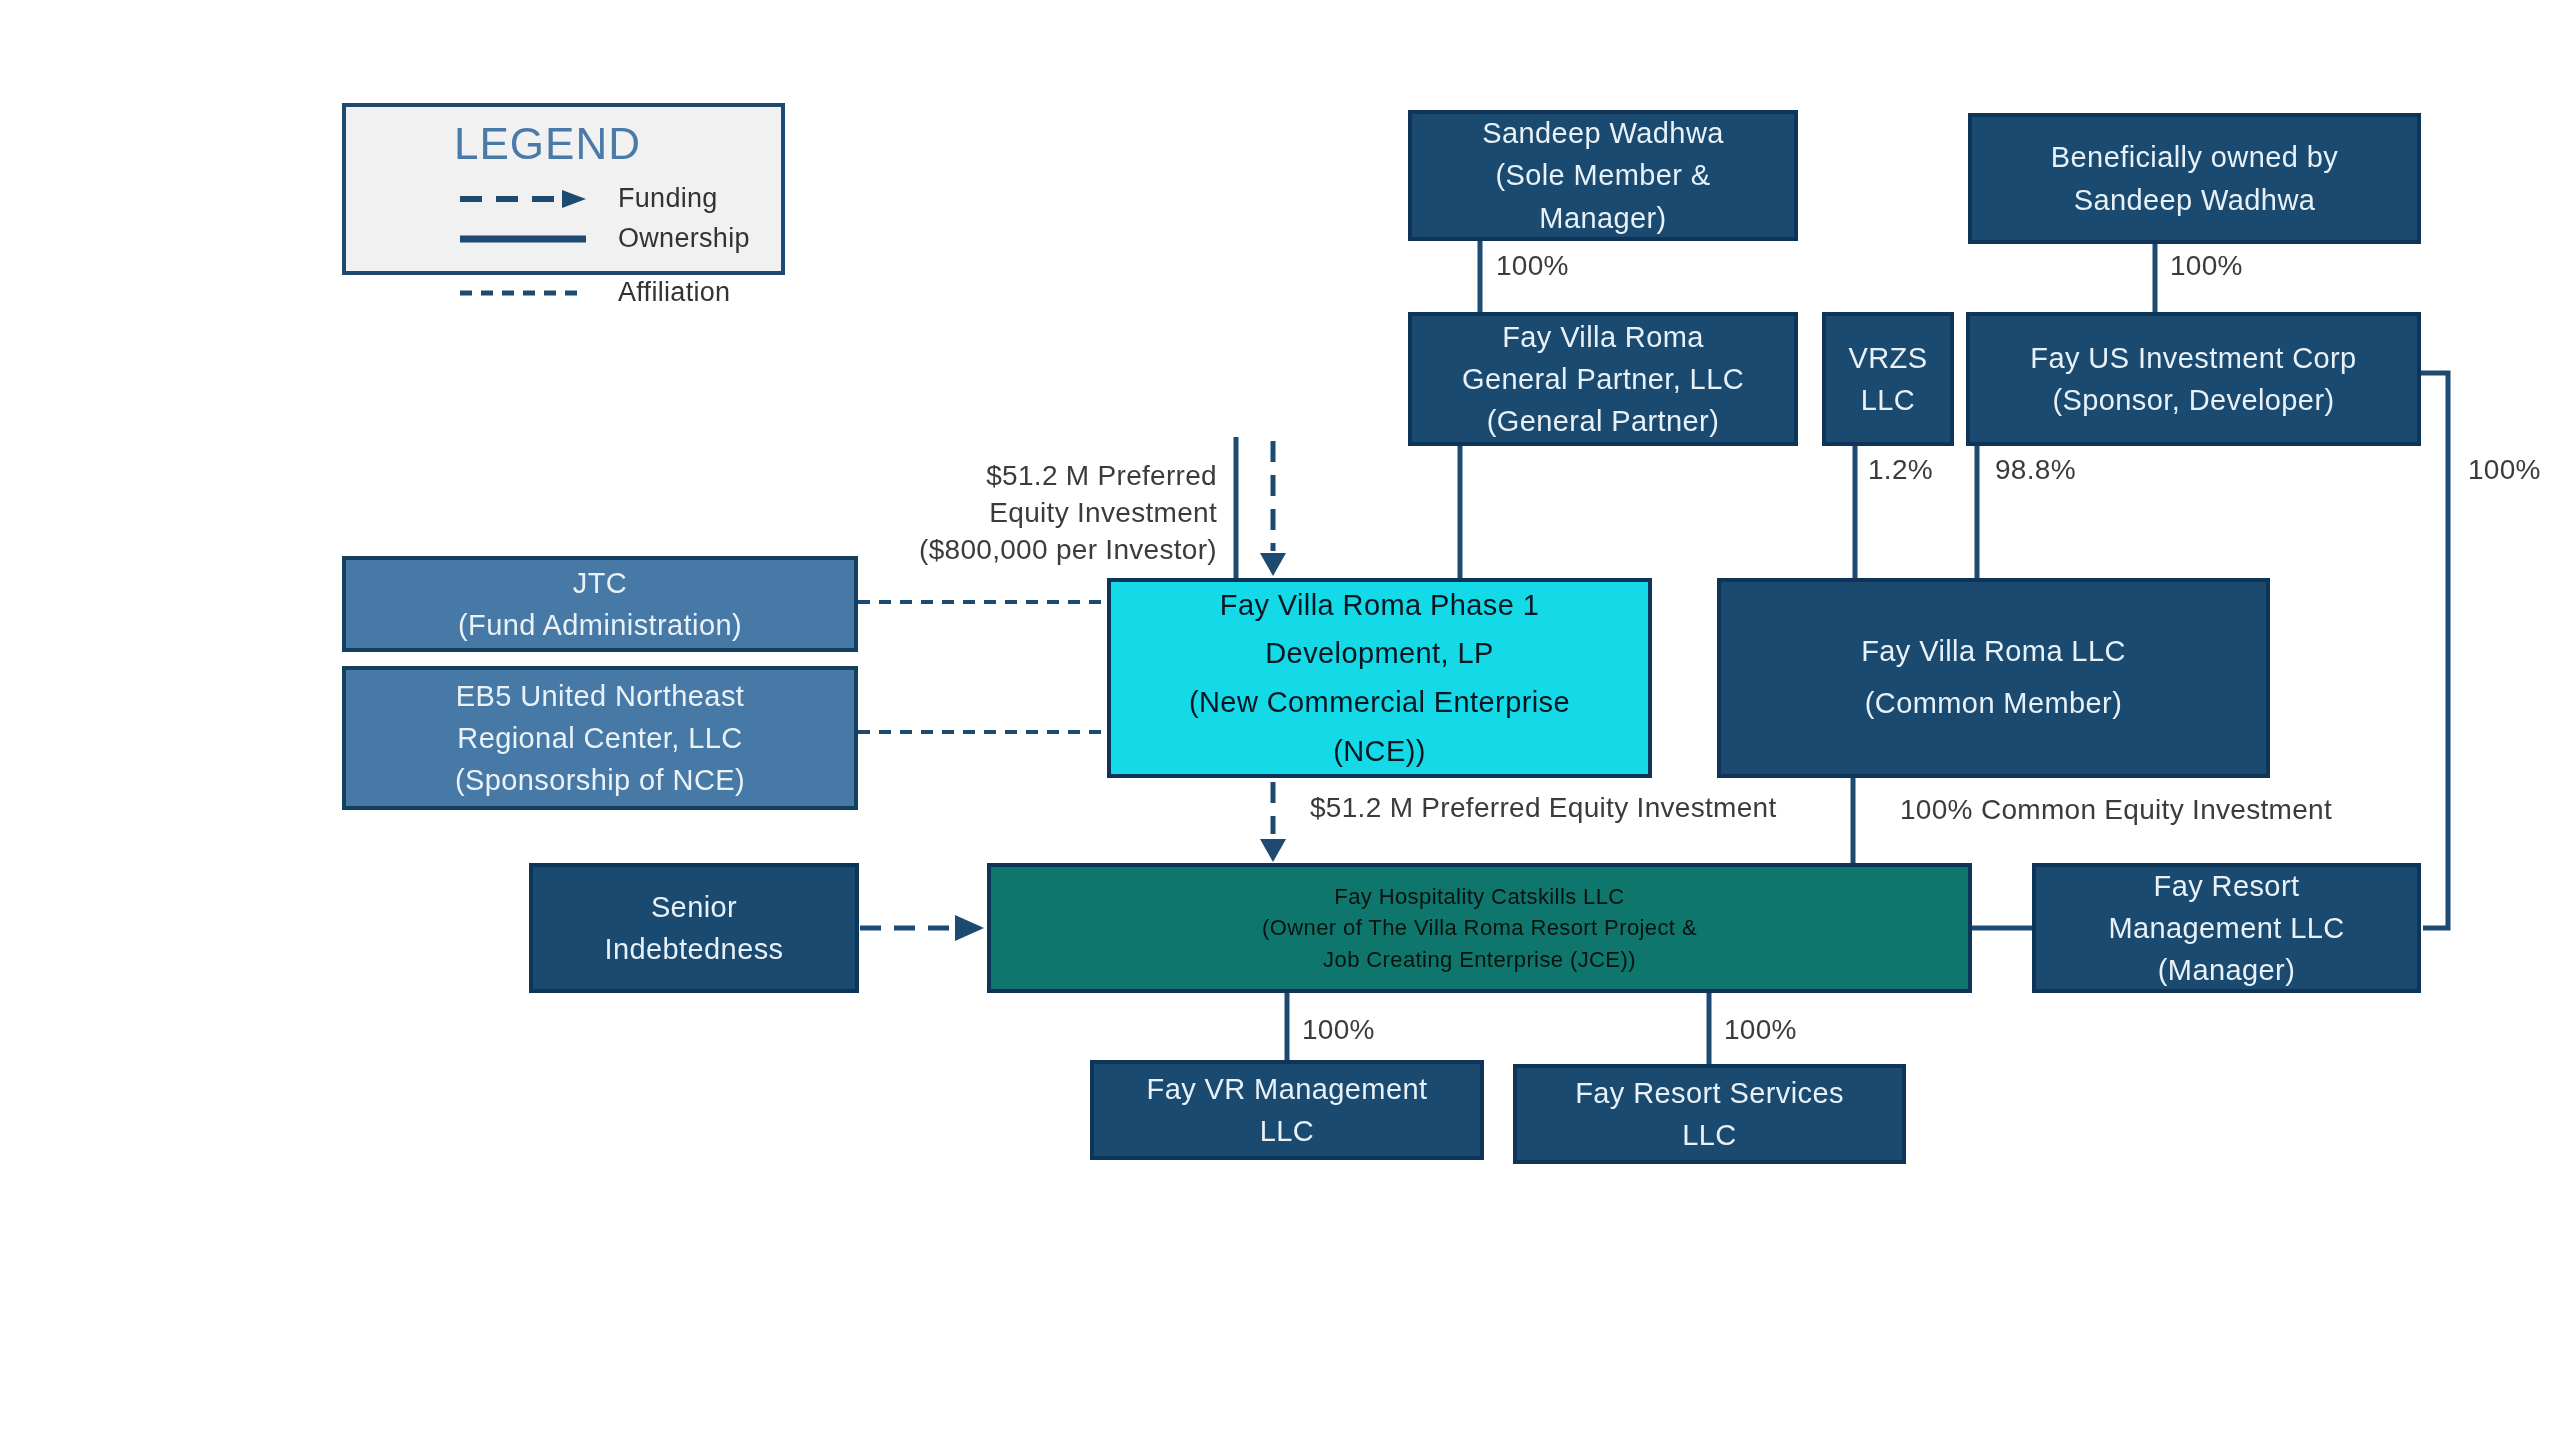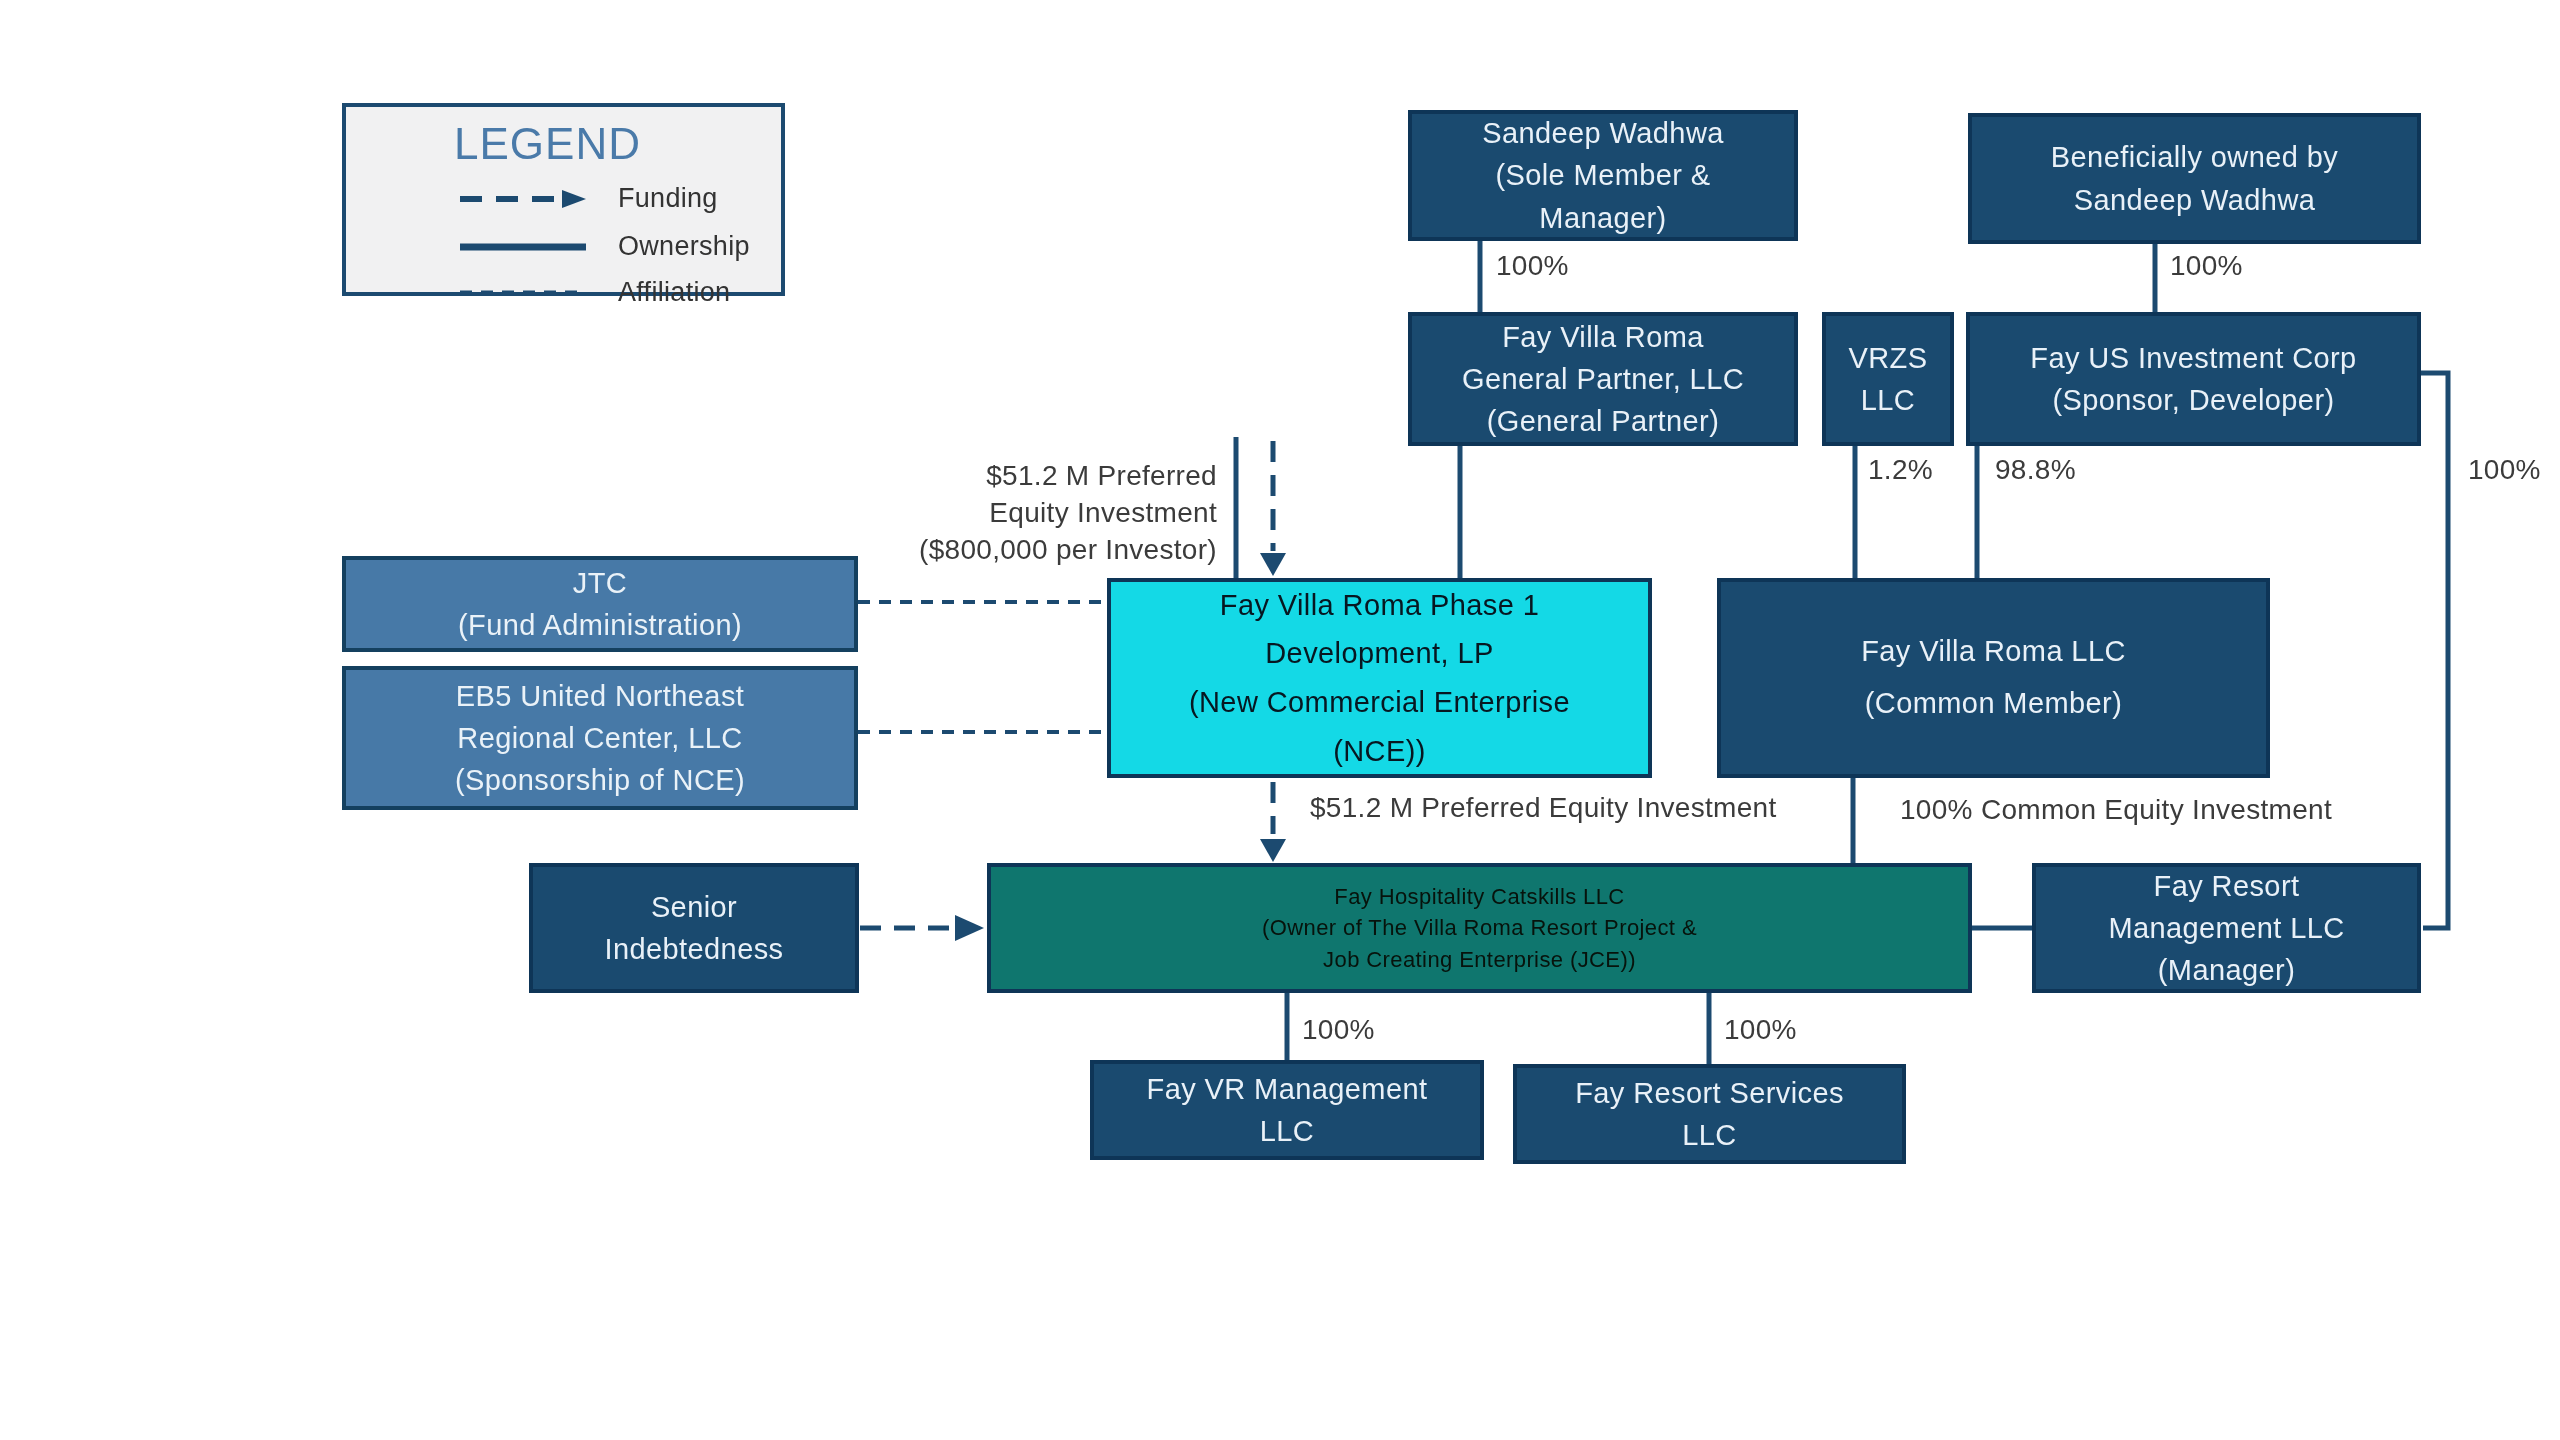--- a/index.html
+++ b/index.html
@@ -20,21 +20,21 @@
   .navy{background:#1a4a6f;border:4px solid #0e3557;color:#e9f1f8;font-size:29px;line-height:1.45;}
   .steel{background:#4779a7;border:4px solid #14405f;color:#eaf2f8;font-size:29px;line-height:1.45;}
   .yellow{background:#fbfb00;border:4px solid #14405f;color:#10202c;font-size:30px;font-weight:600;line-height:1.5;}
   .cyan{background:#14d9e6;border:4px solid #0e3557;color:#071721;font-size:29px;line-height:1.68;}
   .green{background:#0f766e;border:4px solid #0e3557;color:#07130c;font-size:22px;line-height:1.42;}
   .roomy{line-height:1.78;}
   .edge-label{position:absolute;color:#3b3b3b;font-size:28px;letter-spacing:.3px;white-space:pre-line;}
   .right-align{text-align:right;line-height:1.32;}
   
   #legend{
-    position:absolute;left:342px;top:103px;width:443px;height:193px;box-sizing:border-box;
+    position:absolute;left:342px;top:103px;width:443px;height:172px;box-sizing:border-box;
     background:#f1f1f2;border:4px solid #1c4a70;
   }
   #legend .title{
     position:absolute;left:108px;top:12px;font-size:44px;letter-spacing:1px;color:#4a7aa9;
   }
   .legend-row{position:absolute;left:112px;display:flex;align-items:center;gap:28px;text-align:right;}
   .legend-row .lbl{font-size:27px;color:#333333;letter-spacing:.3px;}
   .legend-swatch{width:132px;height:22px;display:block;}
 </style>
 </head>
@@ -98,21 +98,21 @@
 
   <div id="legend">
     <div class="title">LEGEND</div>
     <div class="legend-row" style="top:76px;">
       <svg class="legend-swatch" viewBox="0 0 132 22">
         <line x1="2" y1="11" x2="102" y2="11" stroke="#1c4a70" stroke-width="6" stroke-dasharray="22 14"></line>
         <polygon points="104,2 104,20 128,11" fill="#1c4a70"></polygon>
       </svg>
       <span class="lbl">Funding</span>
     </div>
-    <div class="legend-row" style="top:124px;gap:28px;">
+    <div class="legend-row" style="top:116px;gap:28px;">
       <svg class="legend-swatch" viewBox="0 0 132 22">
         <line x1="2" y1="11" x2="128" y2="11" stroke="#1c4a70" stroke-width="7"></line>
       </svg>
       <span class="lbl">Ownership</span>
     </div>
     <div class="legend-row" style="top:170px;">
       <svg class="legend-swatch" viewBox="0 0 132 22">
         <line x1="2" y1="11" x2="128" y2="11" stroke="#1c4a70" stroke-width="5" stroke-dasharray="12 9"></line>
       </svg>
       <span class="lbl">Affiliation</span>

